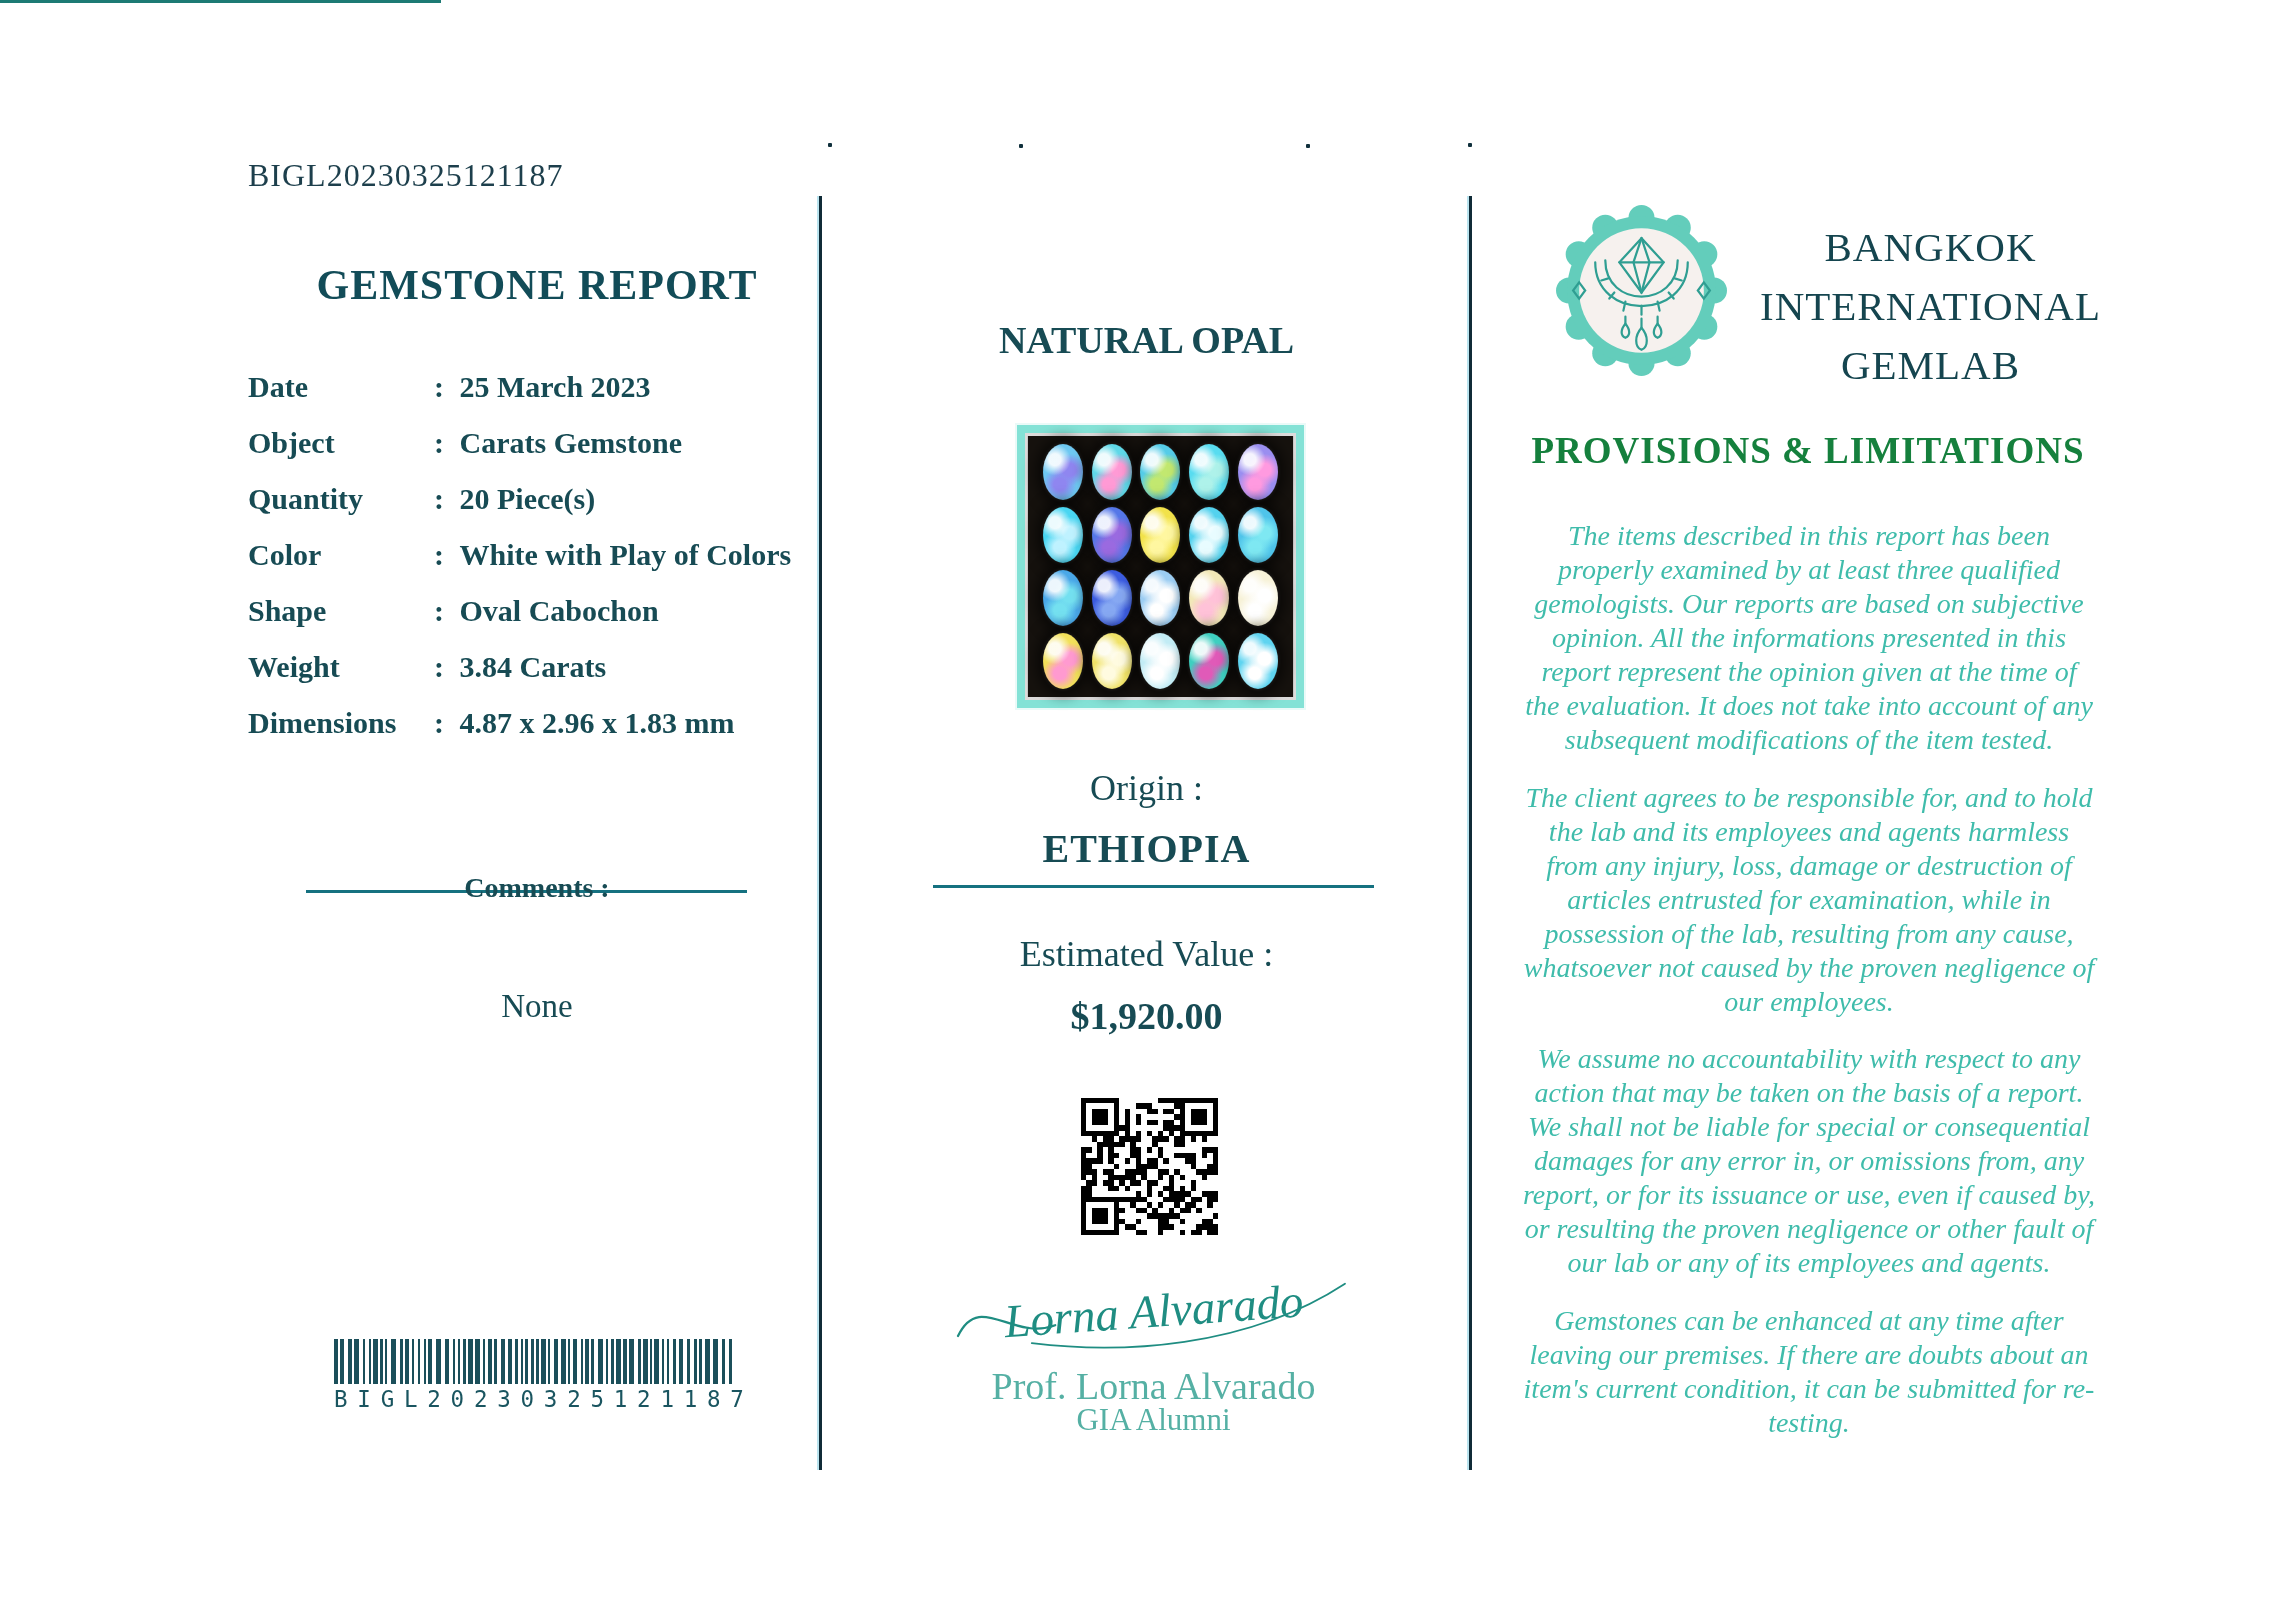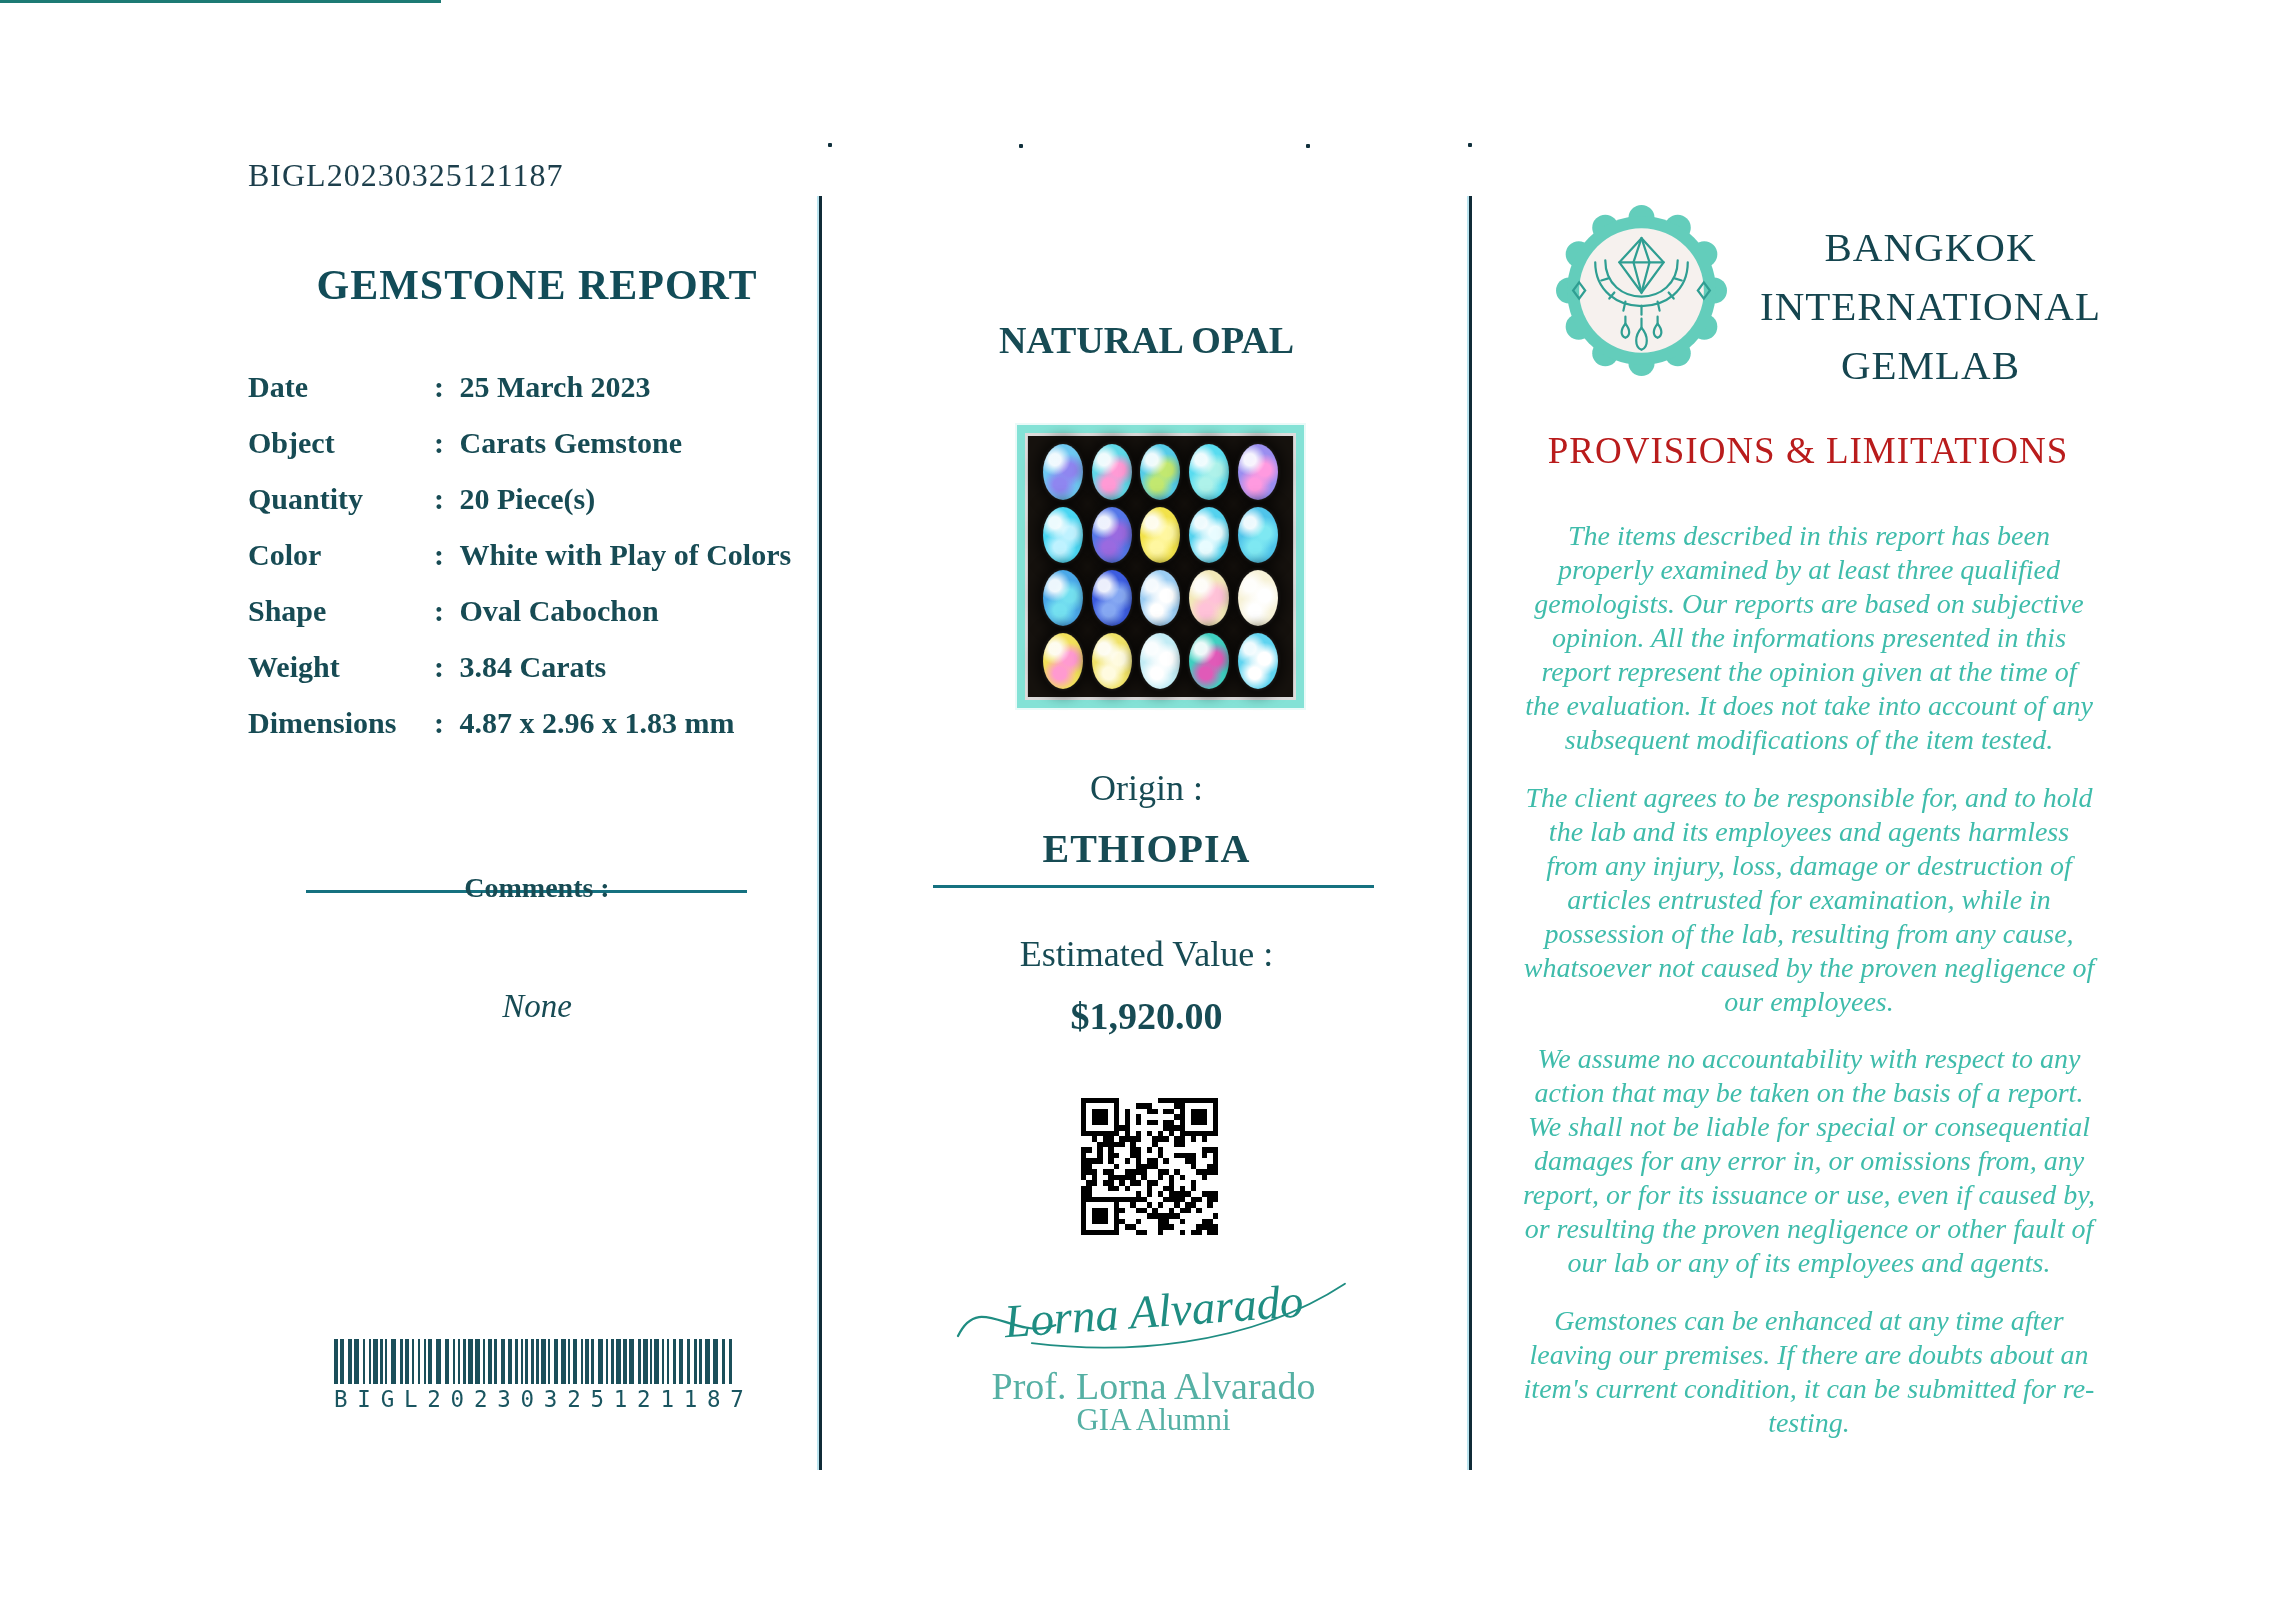--- a/index.html
+++ b/index.html
@@ -15,21 +15,21 @@
   
   .report-number{left:248px;top:157px;font-size:32px;letter-spacing:1px;color:#1d3f4c;}
   .title{left:248px;top:261px;width:578px;font-size:42px;font-weight:700;letter-spacing:1px;color:#124c58;}
   .details{left:248px;top:370px;width:578px;}
   .drow{display:flex;height:56px;align-items:flex-start;font-size:30px;}
   .drow .lbl{flex:0 0 186px;font-weight:700;}
   .drow .colon{flex:0 0 25.5px;font-weight:700;}
   .drow .val{flex:1;font-weight:bold;}
   .hline{position:absolute;height:2.9px;background:#157180;}
   .comments-h{left:248px;top:872px;width:578px;font-size:28px;font-weight:700;}
-  .comments-v{left:248px;top:988px;width:578px;font-size:33px;font-style:italic;}
+  .comments-v{left:248px;top:988px;width:578px;font-size:33px;}
   .barcode{left:334px;top:1339px;width:410px;}
   .bars{display:flex;align-items:stretch;height:45px;overflow:hidden;}
   .bars i{display:block;height:100%;}
   .bctext{display:flex;justify-content:space-between;font-family:"DejaVu Sans Mono",monospace;
           font-size:22.5px;color:#1a5560;margin-top:2px;}
   
   .ident-l{left:931px;top:259px;width:431px;font-size:36px;}
   .ident-v{left:931px;top:318px;width:431px;font-size:38px;font-weight:700;}
   .photo{left:1017px;top:425px;width:271px;height:267px;background:#16120e;border:8.8px solid #84e2d6;
          box-shadow:inset 0 0 0 2.9px rgba(255,255,255,.85), 0 0 0 2px #eafaf8;}
@@ -45,21 +45,21 @@
   .qr i{display:block;}
   .qr i.on{background:#000000;}
   .sig{left:936px;top:1264px;width:431px;height:90px;}
   .sigline{left:933px;top:1347px;width:441px;height:2.9px;background:#1d7a74;}
   .prof{left:933px;top:1364px;width:441px;font-size:38px;color:#55b0a4;}
   .gia{left:933px;top:1402px;width:441px;font-size:31px;color:#55b0a4;}
   
   .logo{left:1555px;top:204px;width:173px;height:173px;}
   .labname{left:1759px;top:218px;width:343px;font-size:41px;line-height:59px;font-weight:400;
            letter-spacing:1px;color:#15454f;}
-  .prov-h{left:1514px;top:429px;width:588px;font-size:37px;letter-spacing:1px;color:#b91c1c;}
+  .prov-h{left:1514px;top:429px;width:588px;font-size:37px;letter-spacing:1px;color:#15803d;font-weight:bold;}
   .prov-body{left:1521px;top:519px;width:576px;}
   .prov-body p{font-style:italic;font-size:28px;line-height:34px;margin:0 0 23.5px 0;
                text-align:center;color:#3fbcab;}
 </style>
 </head>
 <body>
 
 <div class="page">
 
   <i class="dot" style="left:828px;top:143px;"></i>

